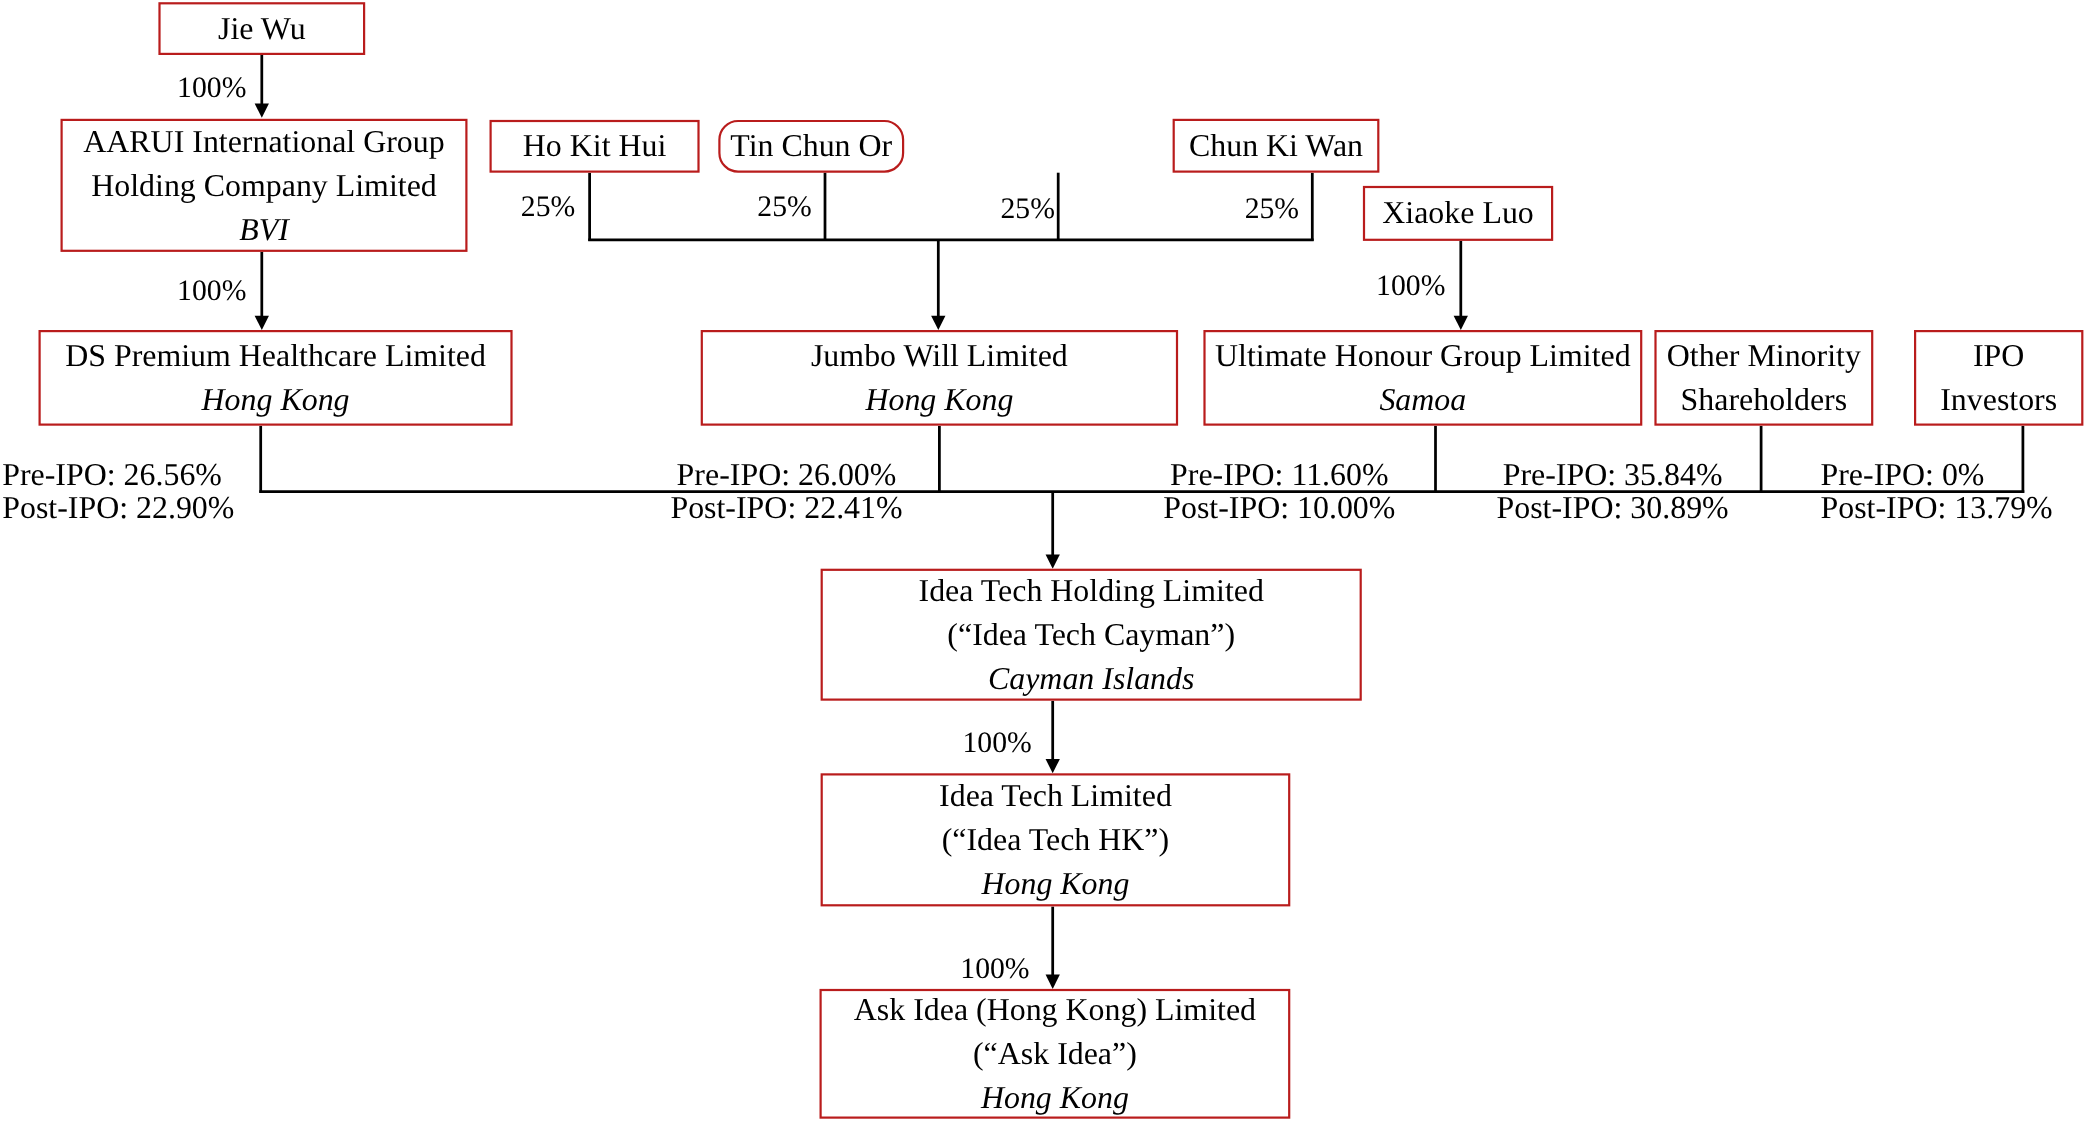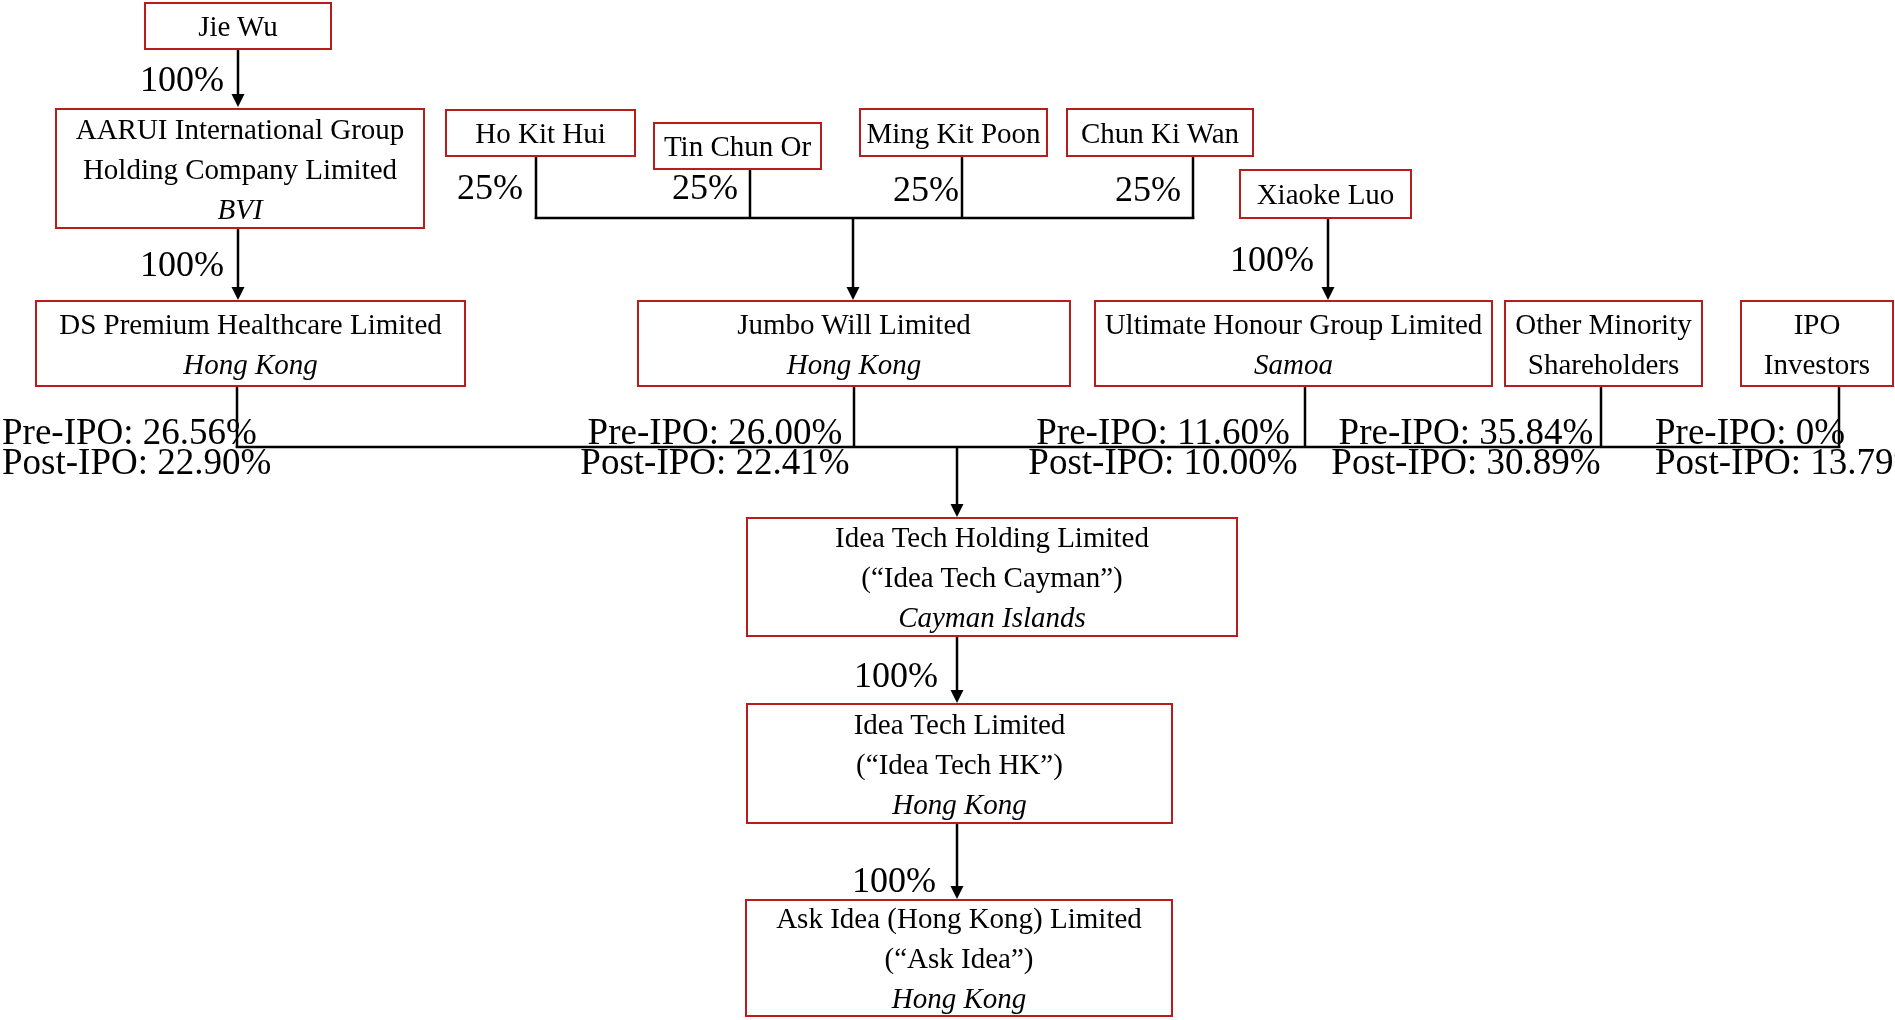--- a/index.html
+++ b/index.html
@@ -23,28 +23,28 @@
     align-items:center;
     justify-content:center;
     text-align:center;
     font-size:29px;
     line-height:40px;
     z-index:1;
   }
   .node .jur{font-style:italic;}
   .lbl{
     position:absolute;
-    font-size:36px;
+    font-size:27px;
     line-height:30px;
     white-space:nowrap;
     z-index:2;
   }
   .stake{
     position:absolute;
-    font-size:37px;
+    font-size:29px;
     line-height:30px;
     white-space:nowrap;
     z-index:2;
   }
   .stake div{height:30px;}
 </style>
 </head>
 <body>
 
 <div id="stage">
@@ -96,25 +96,22 @@
 
   <div class="node" style="left:55px;top:108px;width:370px;height:121px;">
     <div>AARUI International Group</div>
     <div>Holding Company Limited</div>
     <div class="jur">BVI</div>
   </div>
 
   <div class="node" style="left:445px;top:109px;width:191px;height:48px;justify-content:center;">
     <div>Ho Kit Hui</div>
   </div>
-  <div class="node" style="left:653px;top:122px;width:169px;height:48px;">
+  <div class="node" style="left:653px;top:109px;width:169px;height:48px;border-radius:18px;">
     <div>Tin Chun Or</div>
-  </div>
-  <div class="node" style="left:859px;top:108px;width:189px;height:49px;">
-    <div>Ming Kit Poon</div>
   </div>
   <div class="node" style="left:1066px;top:108px;width:188px;height:49px;">
     <div>Chun Ki Wan</div>
   </div>
   <div class="node" style="left:1239px;top:169px;width:173px;height:50px;">
     <div>Xiaoke Luo</div>
   </div>
 
   <div class="node" style="left:35px;top:300px;width:431px;height:87px;">
     <div>DS Premium Healthcare Limited</div>

